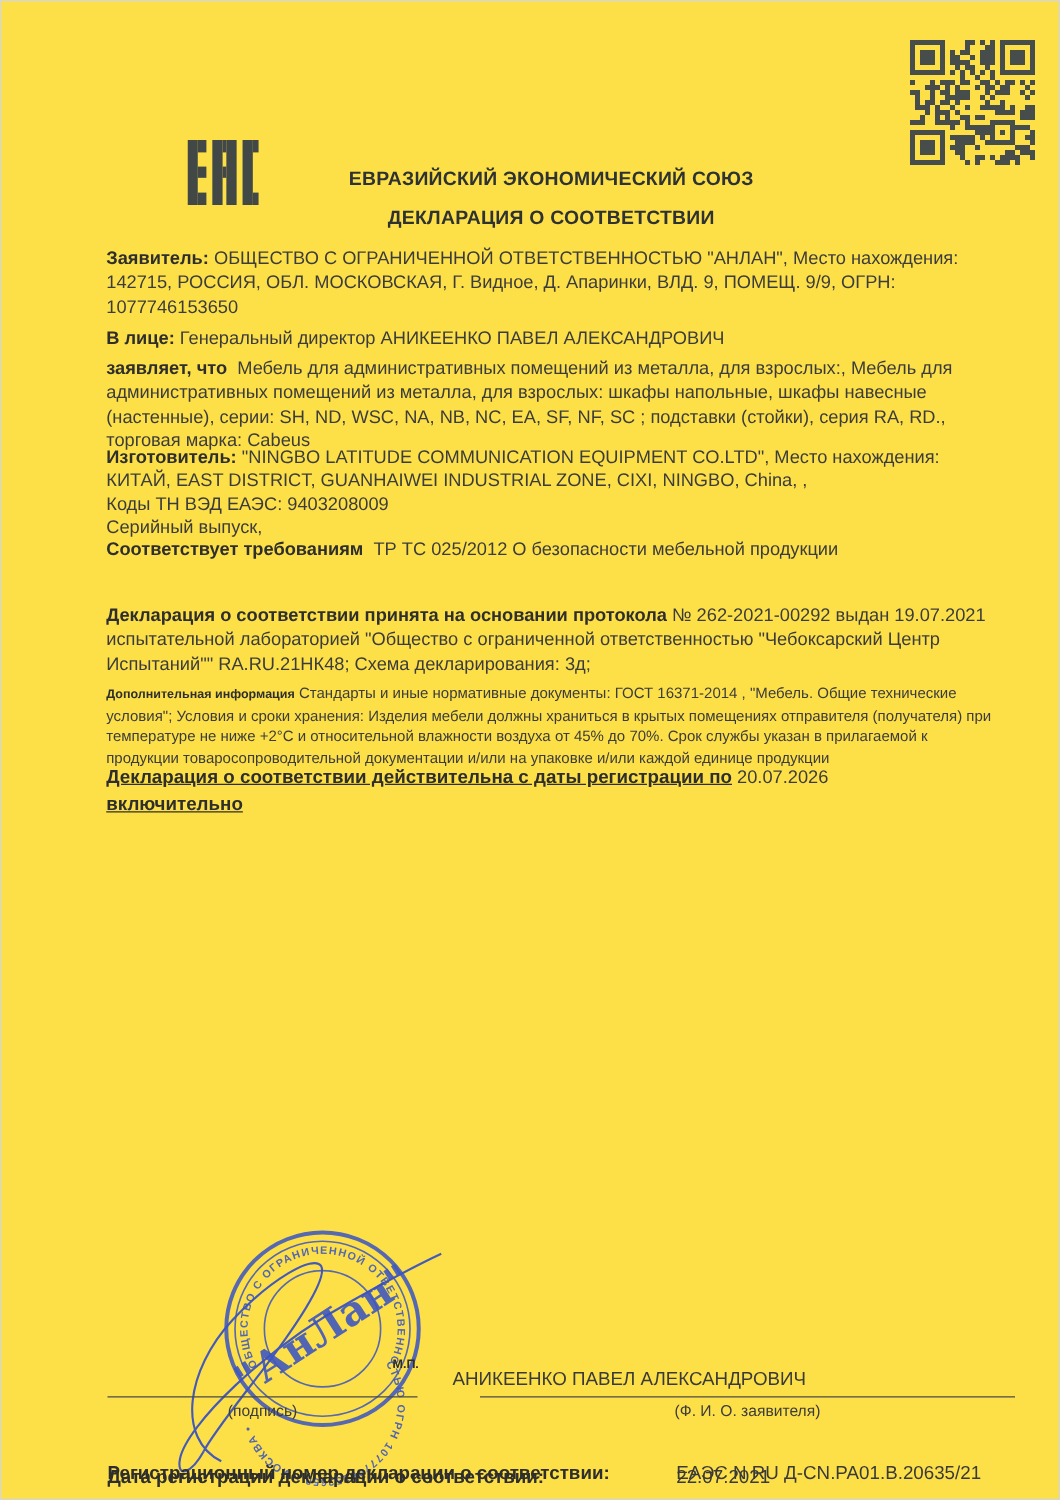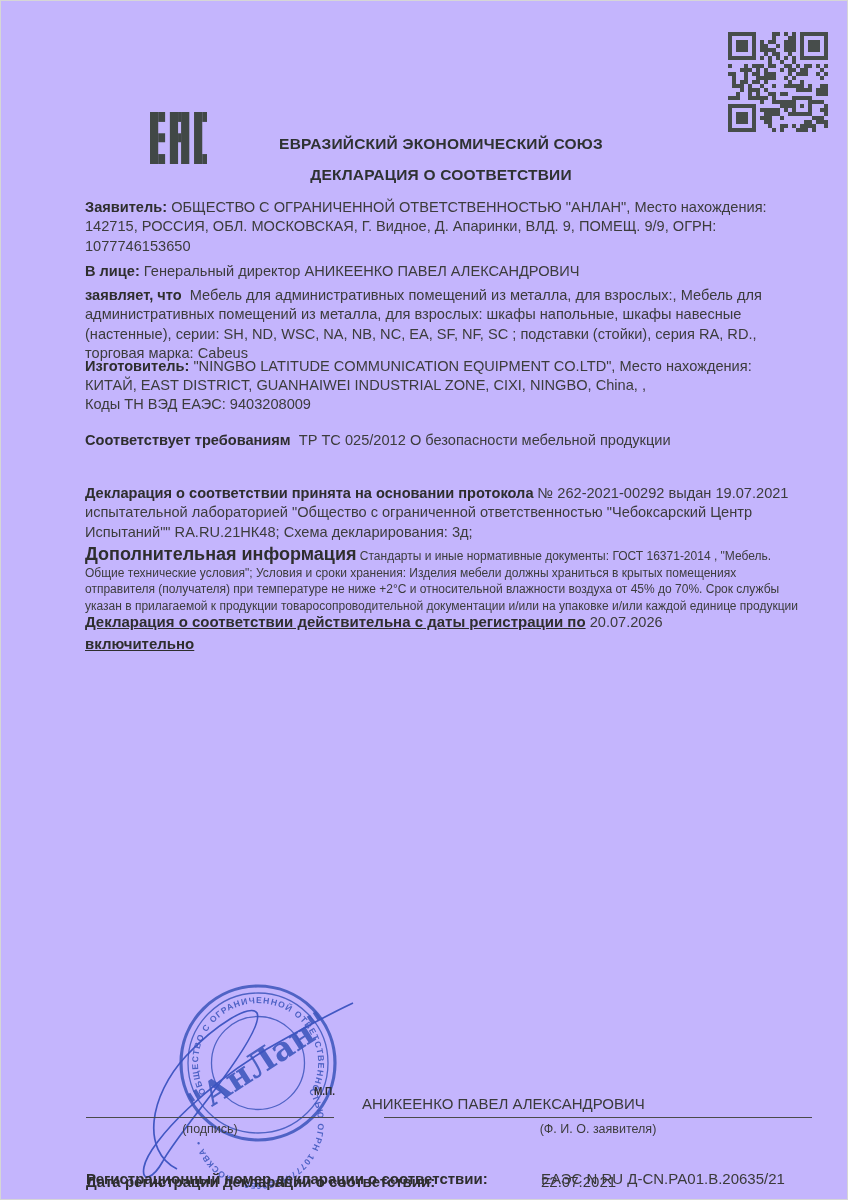--- a/index.html
+++ b/index.html
@@ -1,37 +1,37 @@
 <!DOCTYPE html>
 <html><head>
 <meta charset="utf-8">
 <style>
   * { margin:0; padding:0; box-sizing:border-box; }
   html,body { background:#e8e8e8; }
   .page {
     position:relative;
     width:848px; height:1200px;
     margin:0 auto;
-    background:#c4b5fd;
+    background:#fde047;
     font-family:"Liberation Sans", sans-serif;
     color:#3a3a3a;
     overflow:hidden;
     border:1px solid #d6d6d6;
   }
   .eac-logo { position:absolute; left:149px; top:111px; }
   .qr { position:absolute; left:727px; top:31px; }
   .titles { position:absolute; left:84px; top:134px; width:712px; text-align:center; }
   .title-line { font-weight:bold; font-size:15.5px; color:#2e3232; letter-spacing:.2px; }
   .title-line + .title-line { margin-top:13px; }
 
   .para { position:absolute; left:84px; width:714px; font-size:14.6px; line-height:19.3px; color:#3c3c3c; }
   .para b { color:#2e2e2e; }
   .lbl { font-weight:bold; }
   .small-par { font-size:12px; line-height:16.6px; }
-  .small-par .lbl { font-size:18px; }
+  .small-par .lbl { font-size:10px; }
   .validity b { font-size:15px;text-decoration:underline; }
   .validity { line-height:22px; }
 
   .stamp-wrap { position:absolute; left:0; top:0; width:848px; height:1200px; pointer-events:none; }
 
   .mp { position:absolute; left:313px; top:1085px; font-weight:bold; font-size:10px; color:#2e2e2e; }
 
   .sig-line { position:absolute; height:0; border-top:1.6px solid #4a4a4a; }
   .sig-line.left  { left:85px;  top:1116px; width:248px; }
   .sig-line.right { left:383px; top:1116px; width:428px; }
@@ -397,20 +397,21 @@
   </div>
 
   <p class="para" style="top:197px"><b class="lbl">Заявитель:</b> <span>ОБЩЕСТВО С ОГРАНИЧЕННОЙ ОТВЕТСТВЕННОСТЬЮ "АНЛАН", Место нахождения: 142715, РОССИЯ, ОБЛ. МОСКОВСКАЯ, Г. Видное, Д. Апаринки, ВЛД. 9, ПОМЕЩ. 9/9, ОГРН: 1077746153650</span></p>
 
   <p class="para" style="top:285px"><b class="lbl">заявляет, что</b>&nbsp;&nbsp;<span>Мебель для административных помещений из металла, для взрослых:, Мебель для административных помещений из металла, для взрослых: шкафы напольные, шкафы навесные (настенные), серии: SH, ND, WSC, NA, NB, NC, EA, SF, NF, SC ; подставки (стойки), серия RA, RD., торговая марка: Cabeus</span></p>
 
   <p class="para" style="top:261px"><b class="lbl">В лице:</b> <span>Генеральный директор АНИКЕЕНКО ПАВЕЛ АЛЕКСАНДРОВИЧ</span></p>
 
   <p class="para" style="top:356px"><b class="lbl">Изготовитель:</b> <span>"NINGBO LATITUDE COMMUNICATION EQUIPMENT CO.LTD", Место нахождения: КИТАЙ, EAST DISTRICT, GUANHAIWEI INDUSTRIAL ZONE, CIXI, NINGBO, China, ,</span></p>
   <p class="para" style="top:394px">Коды ТН ВЭД ЕАЭС: 9403208009</p>
+  <p class="para" style="top:412px">Серийный выпуск,</p>
 
   <p class="para" style="top:430px"><b class="lbl">Соответствует требованиям</b>&nbsp; <span>ТР ТС 025/2012 О безопасности мебельной продукции</span></p>
 
   <p class="para" style="top:483px"><b class="lbl">Декларация о соответствии принята на основании протокола</b> <span>№ 262-2021-00292 выдан 19.07.2021  испытательной лабораторией "Общество с ограниченной ответственностью "Чебоксарский Центр Испытаний"" RA.RU.21НК48; Схема декларирования: 3д;</span></p>
 
   <p class="para small-par" style="top:545px"><b class="lbl">Дополнительная информация</b> <span>Стандарты и иные нормативные документы: ГОСТ 16371-2014 , "Мебель. Общие технические условия"; Условия и сроки хранения: Изделия мебели должны храниться в крытых помещениях отправителя (получателя) при температуре не ниже +2°С и относительной влажности воздуха от 45% до 70%. Срок службы указан в прилагаемой к продукции товаросопроводительной документации и/или на упаковке и/или каждой единице продукции</span></p>
 
   <p class="para validity" style="top:610px"><b class="lbl">Декларация о соответствии действительна с даты регистрации по</b> <span>20.07.2026</span><br><b class="lbl">включительно</b></p>
 
   <div class="stamp-wrap">

